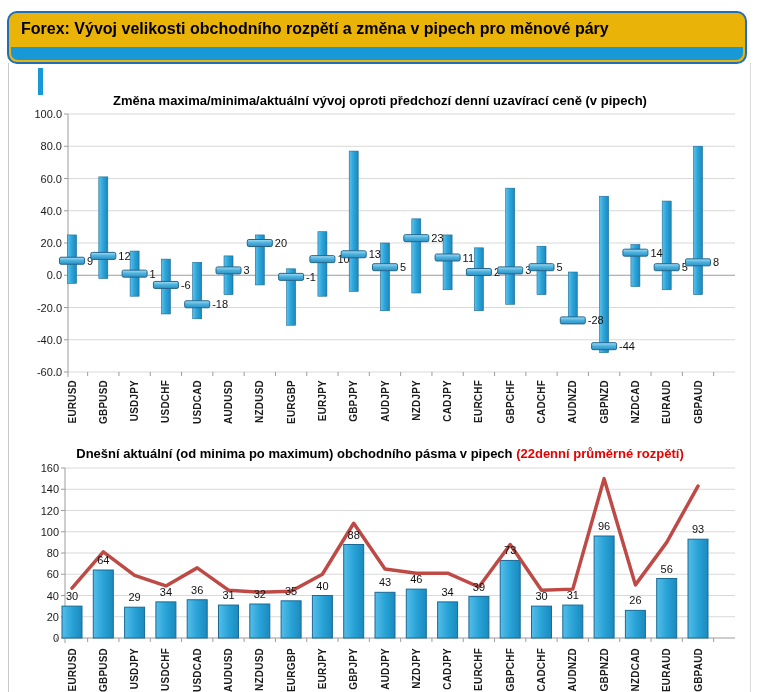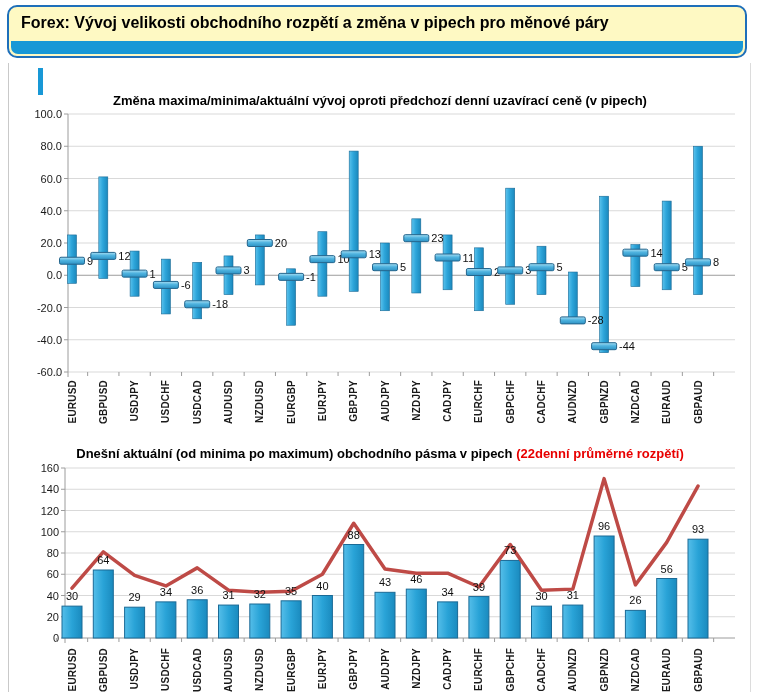--- a/index.html
+++ b/index.html
@@ -2,22 +2,22 @@
 <html><head>
 <meta charset="utf-8">
 <style>
   html,body{margin:0;padding:0;}
   body{
     width:758px;height:692px;position:relative;overflow:hidden;
     background:#ffffff;font-family:"Liberation Sans",sans-serif;
   }
   .frame{position:absolute;left:8px;top:63px;width:741px;height:629px;
     border-left:1px solid #c9c9c9;border-right:1px solid #dcdcdc;}
-  .header{position:absolute;left:7px;top:5px;width:740px;height:53px;
-    border:2px solid #1e6fba;border-radius:10px;background:#fef9c3;box-sizing:border-box;}
+  .header{position:absolute;left:7px;top:11px;width:740px;height:53px;
+    border:2px solid #1e6fba;border-radius:10px;background:#eab308;box-sizing:border-box;}
   .header-title{font-size:16px;font-weight:700;color:#000;padding:7px 0 0 12px;white-space:nowrap;}
   .header-strip{position:absolute;left:2px;right:2px;bottom:2px;height:13px;
     border-radius:0 0 7px 7px;}
   .accent-bar{position:absolute;left:38px;top:68px;width:5px;height:27px;}
   .chart{position:absolute;left:0;width:758px;}
   .chart-top{top:88px;height:352px;}
   .chart-bottom{top:445px;height:247px;}
   .chart svg{position:absolute;left:0;top:0;}
   .chart-title{position:absolute;left:0;width:758px;text-align:center;
     font-size:13px;font-weight:700;color:#000;padding-left:2px;box-sizing:border-box;white-space:nowrap;}

